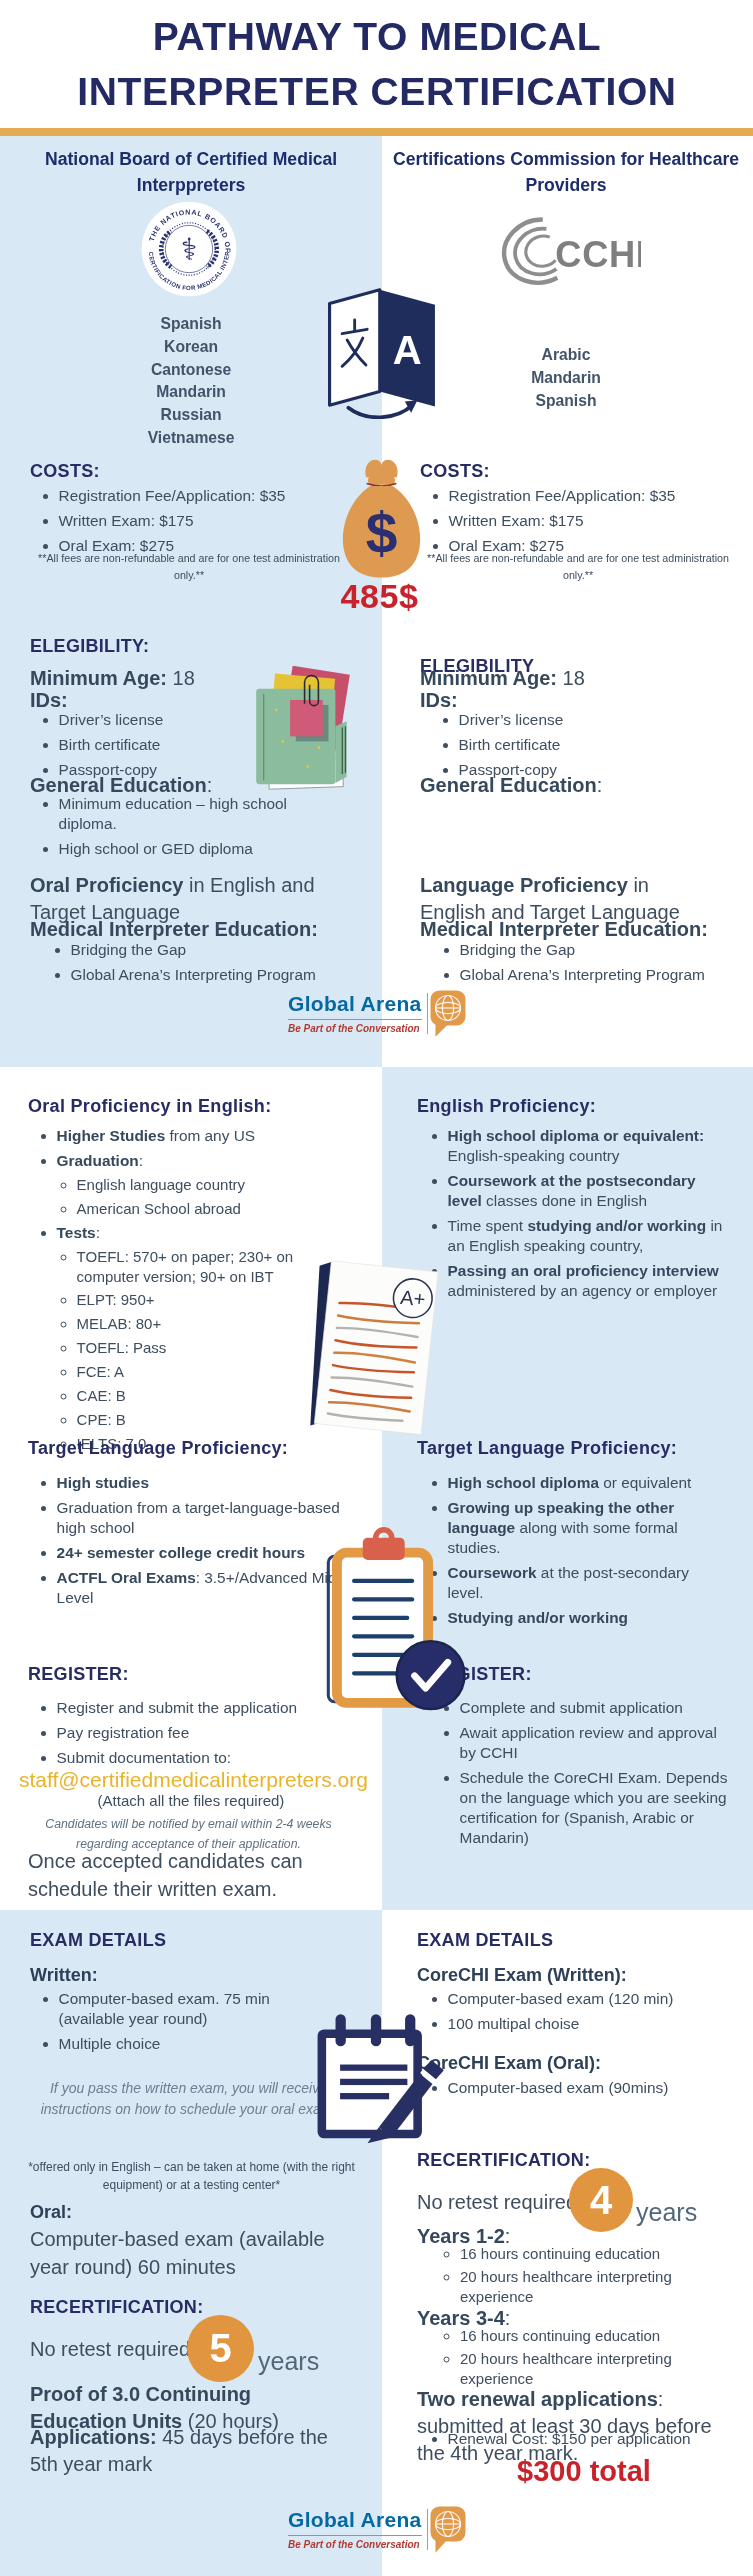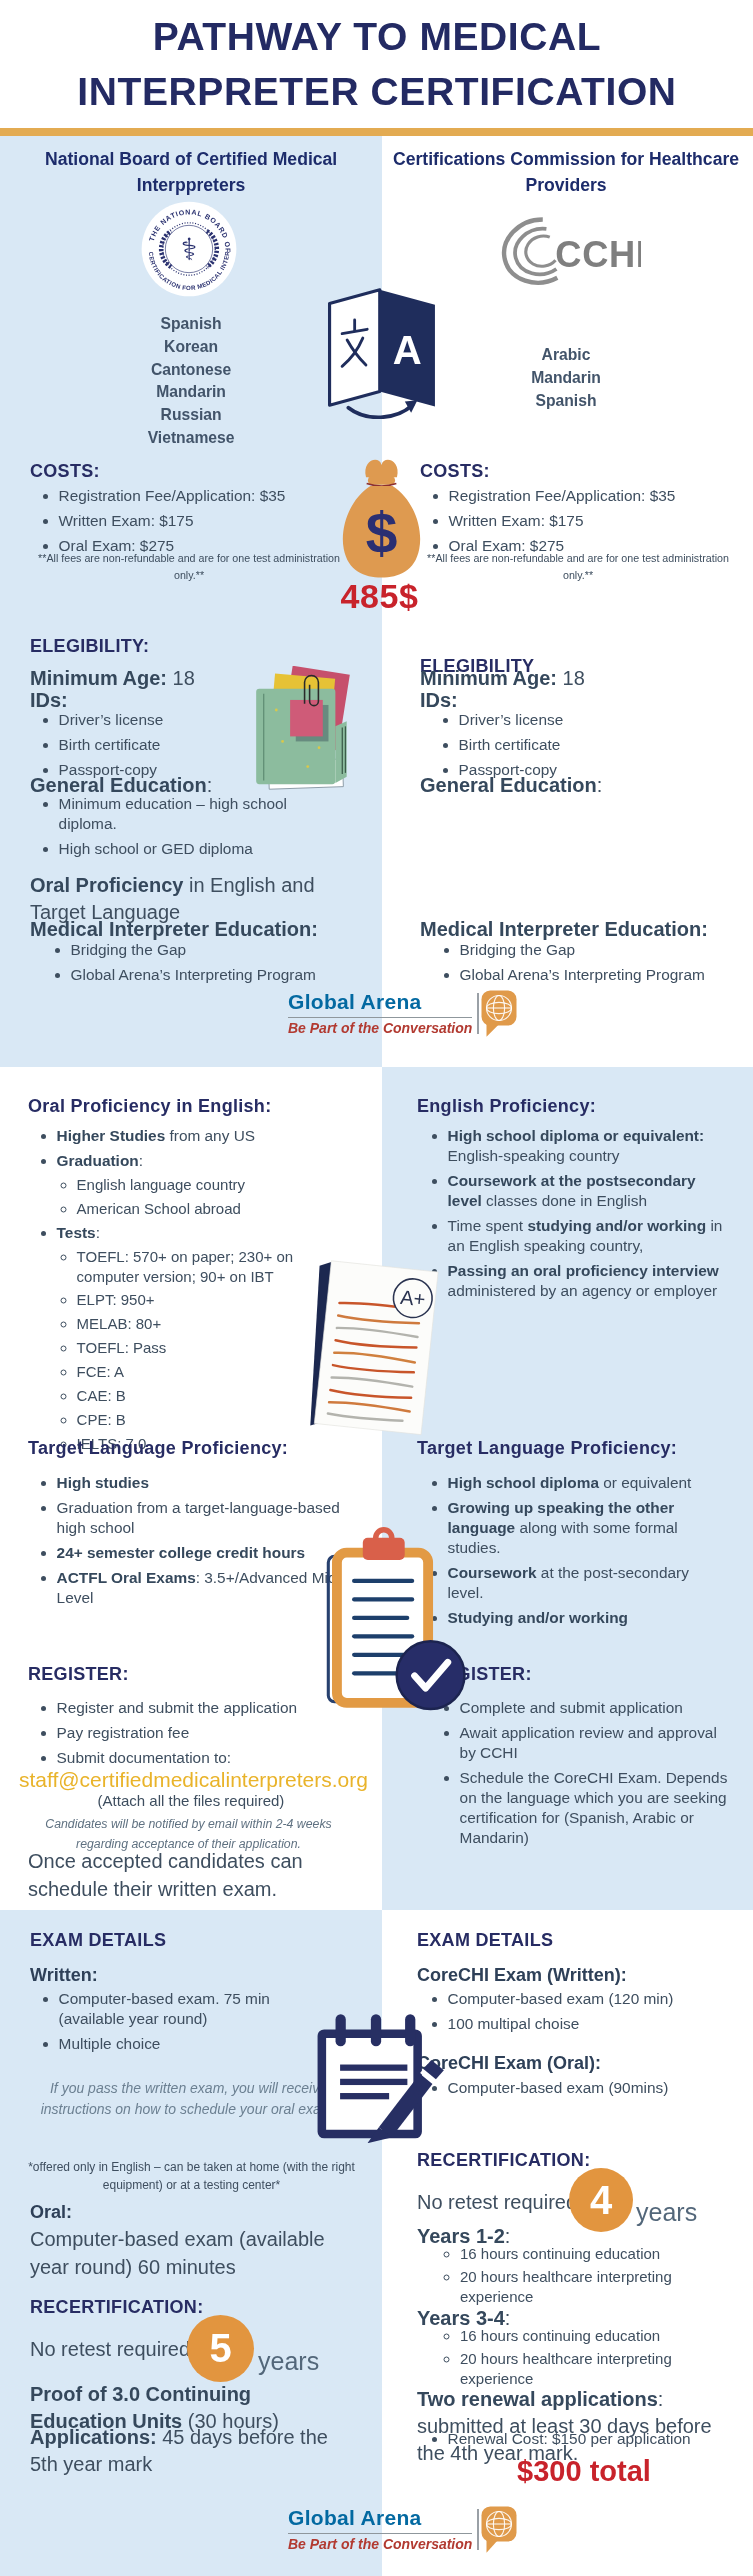--- a/index.html
+++ b/index.html
@@ -26,21 +26,21 @@
   .offered{font-size:12px;color:#3e4e5f;line-height:1.5;text-align:center;}
   .price{color:#c8232b;font-size:34px;font-weight:bold;text-align:center;letter-spacing:0.6px;}
   .total{color:#c8232b;font-size:29px;font-weight:bold;text-align:center;}
   .yc{border-radius:50%;background:#e2953f;color:#fff;display:flex;align-items:center;justify-content:center;font-weight:bold;font-size:40px;}
   .yearsword{font-size:25px;color:#53677a;}
   
   .ga{display:flex;align-items:center;}
   .ga-left{text-align:left;}
   .ga-name{font-size:21px;font-weight:600;color:#0369a1;letter-spacing:0.3px;}
   .ga-line{border-top:1.3px solid #8f979c;margin:3.1px 0 2.5px;}
-  .ga-tag{font-style:italic;font-weight:600;font-size:14px;color:#b23a31;}
+  .ga-tag{font-style:italic;font-weight:600;font-size:10px;color:#b23a31;}
   .ga-sep{width:1.3px;background:#9aa0a6;height:41px;margin-left:5px;}
 </style>
 </head>
 <body>
 
 <div id="canvas">
 
   <div class="bg" style="left:0;top:136px;width:382px;height:931px;background:#d9e8f5;"></div>
   <div class="bg" style="left:382px;top:1067px;width:372px;height:843px;background:#d9e8f5;"></div>
   <div class="bg" style="left:0;top:1910px;width:382px;height:666px;background:#d9e8f5;"></div>
@@ -156,20 +156,21 @@
   <div class="abs hd" style="left:420px;top:656px;">ELEGIBILITY</div>
   <div class="abs txt" style="left:420px;top:665px;"><b>Minimum Age:</b><span> 18</span></div>
   <div class="abs txt" style="left:420px;top:687px;"><b>IDs:</b></div>
   <ul class="abs b" style="left:441px;top:710px;width:207px;">
     <li>Driver’s license</li>
     <li>Birth certificate</li>
     <li>Passport-copy</li>
   </ul>
   <div class="abs txt" style="left:420px;top:772px;"><b>General Education</b><span>:</span></div>
 
+  <div class="abs txt" style="left:420px;top:872px;width:295px;"><b>Language Proficiency</b><span> in English and Target Language</span></div>
   <div class="abs txt" style="left:420px;top:916px;"><b>Medical Interpreter Education:</b></div>
   <ul class="abs b" style="left:442px;top:940px;width:289px;">
     <li>Bridging the Gap</li>
     <li>Global Arena’s Interpreting Program</li>
   </ul>
 
   <svg class="abs" style="left:322px;top:281px;" width="118" height="138" viewBox="0 0 188 220">
     <polygon points="12,36 92,14 92,176 12,198" fill="#ffffff" stroke="#1f2d5c" stroke-width="5" stroke-linejoin="round"></polygon>
     <polygon points="92,14 180,38 180,200 92,176" fill="#1f2d5c"></polygon>
     <g stroke="#1f2d5c" stroke-width="4.5" stroke-linecap="round" fill="none">
@@ -324,21 +325,21 @@
   <div class="abs offered" style="left:25px;top:2158px;width:333px;">*offered only in English – can be taken at home (with the right equipment) or at a testing center*</div>
   <div class="abs sub" style="left:30px;top:2202px;">Oral:</div>
   <div class="abs txt" style="left:30px;top:2225px;width:302px;line-height:1.4;">Computer-based exam (available year round) 60 minutes</div>
 
   <div class="abs hd" style="left:30px;top:2297px;">RECERTIFICATION:</div>
   <div class="abs txt" style="left:30px;top:2336px;">No retest required</div>
   <div class="abs yc" style="left:187px;top:2315px;width:67px;height:67px;">
       <span>5</span>
     </div>
   <div class="abs yearsword" style="left:258px;top:2347px;">years</div>
-  <div class="abs txt" style="left:30px;top:2381px;width:320px;"><b>Proof of 3.0 Continuing Education Units</b><span> (30 hours)</span></div>
+  <div class="abs txt" style="left:30px;top:2381px;width:320px;"><b>Proof of 3.0 Continuing Education Units</b><span> (20 hours)</span></div>
   <div class="abs txt" style="left:30px;top:2424px;width:314px;"><b>Applications:</b><span> 45 days before the 5th year mark</span></div>
 
   <div class="abs hd" style="left:417px;top:1930px;">EXAM DETAILS</div>
   <div class="abs sub" style="left:417px;top:1965px;">CoreCHI Exam (Written):</div>
   <ul class="abs b" style="left:430px;top:1989px;width:289px;">
     <li>Computer-based exam (120 min)</li>
     <li>100 multipal choise</li>
   </ul>
   <div class="abs sub" style="left:417px;top:2053px;">CoreCHI Exam (Oral):</div>
   <ul class="abs b" style="left:430px;top:2078px;width:289px;">

